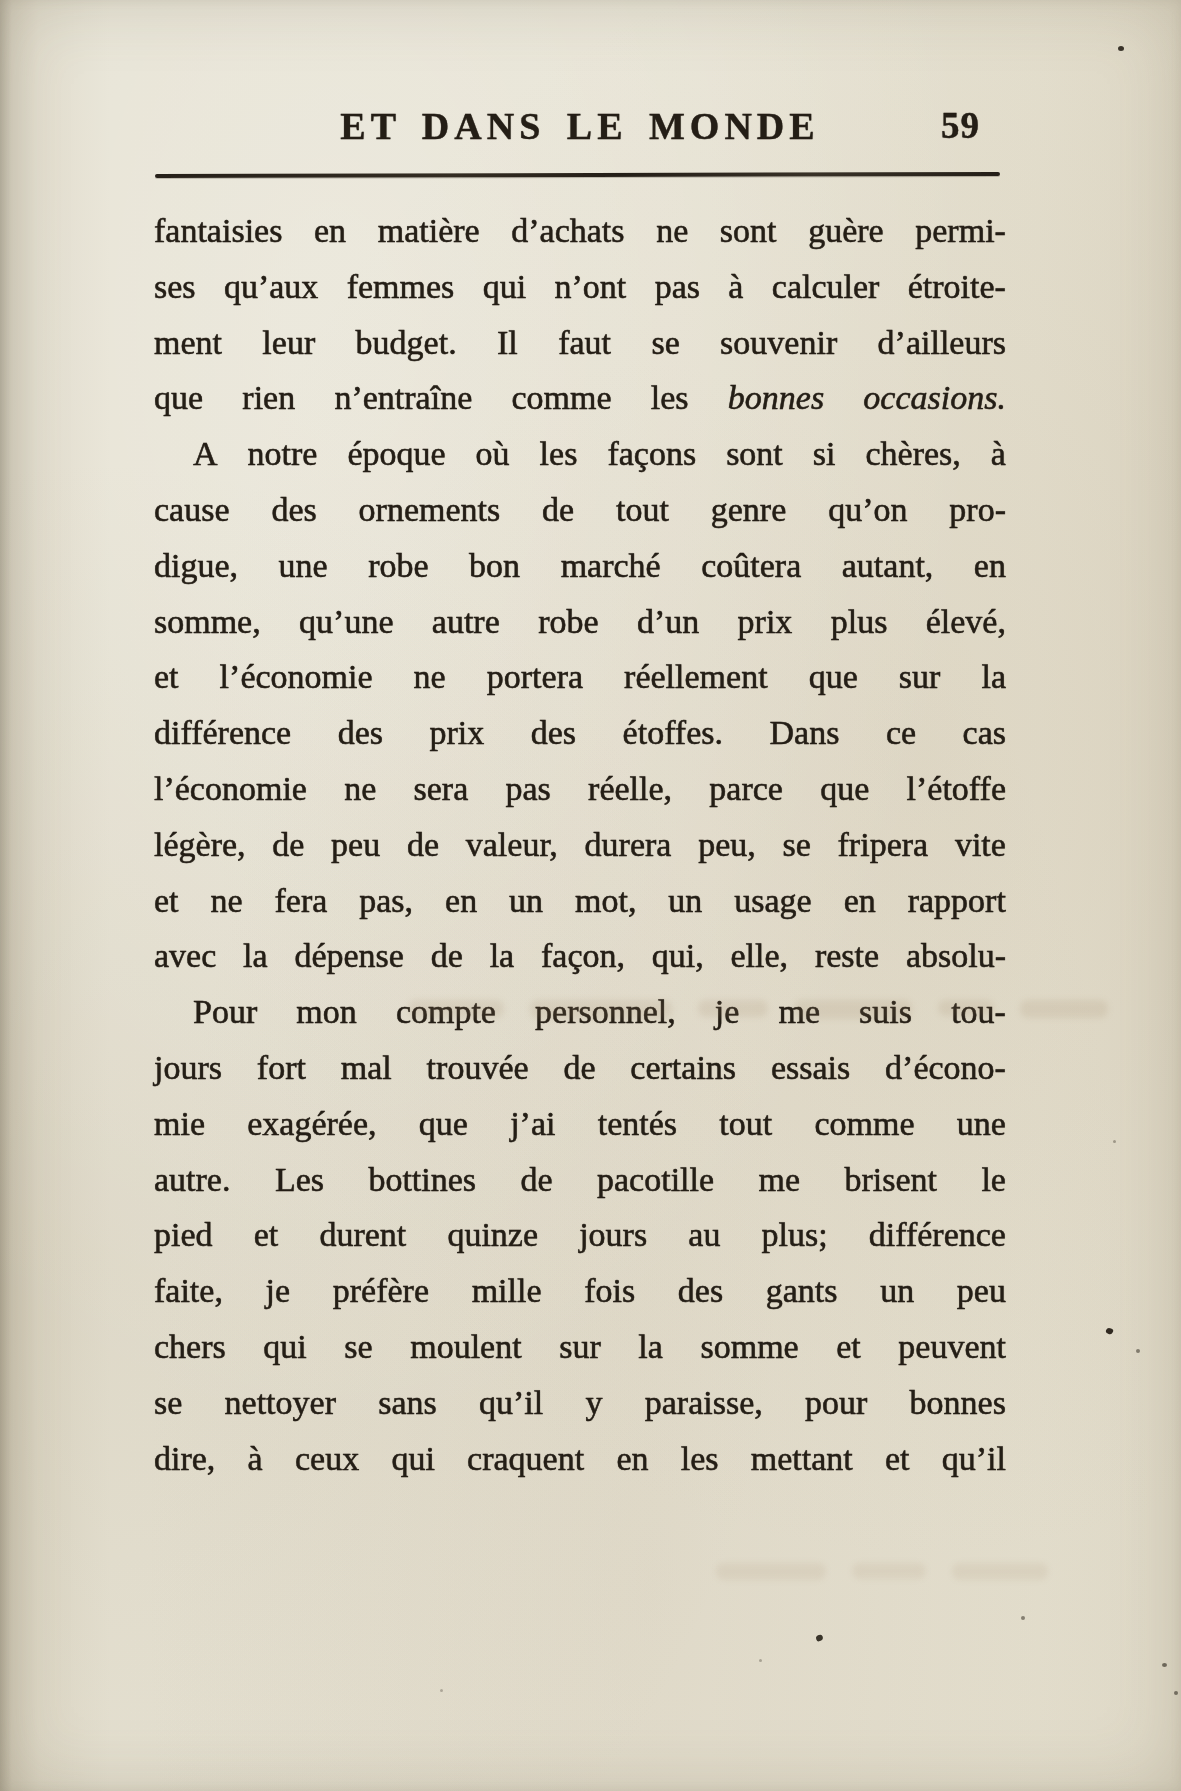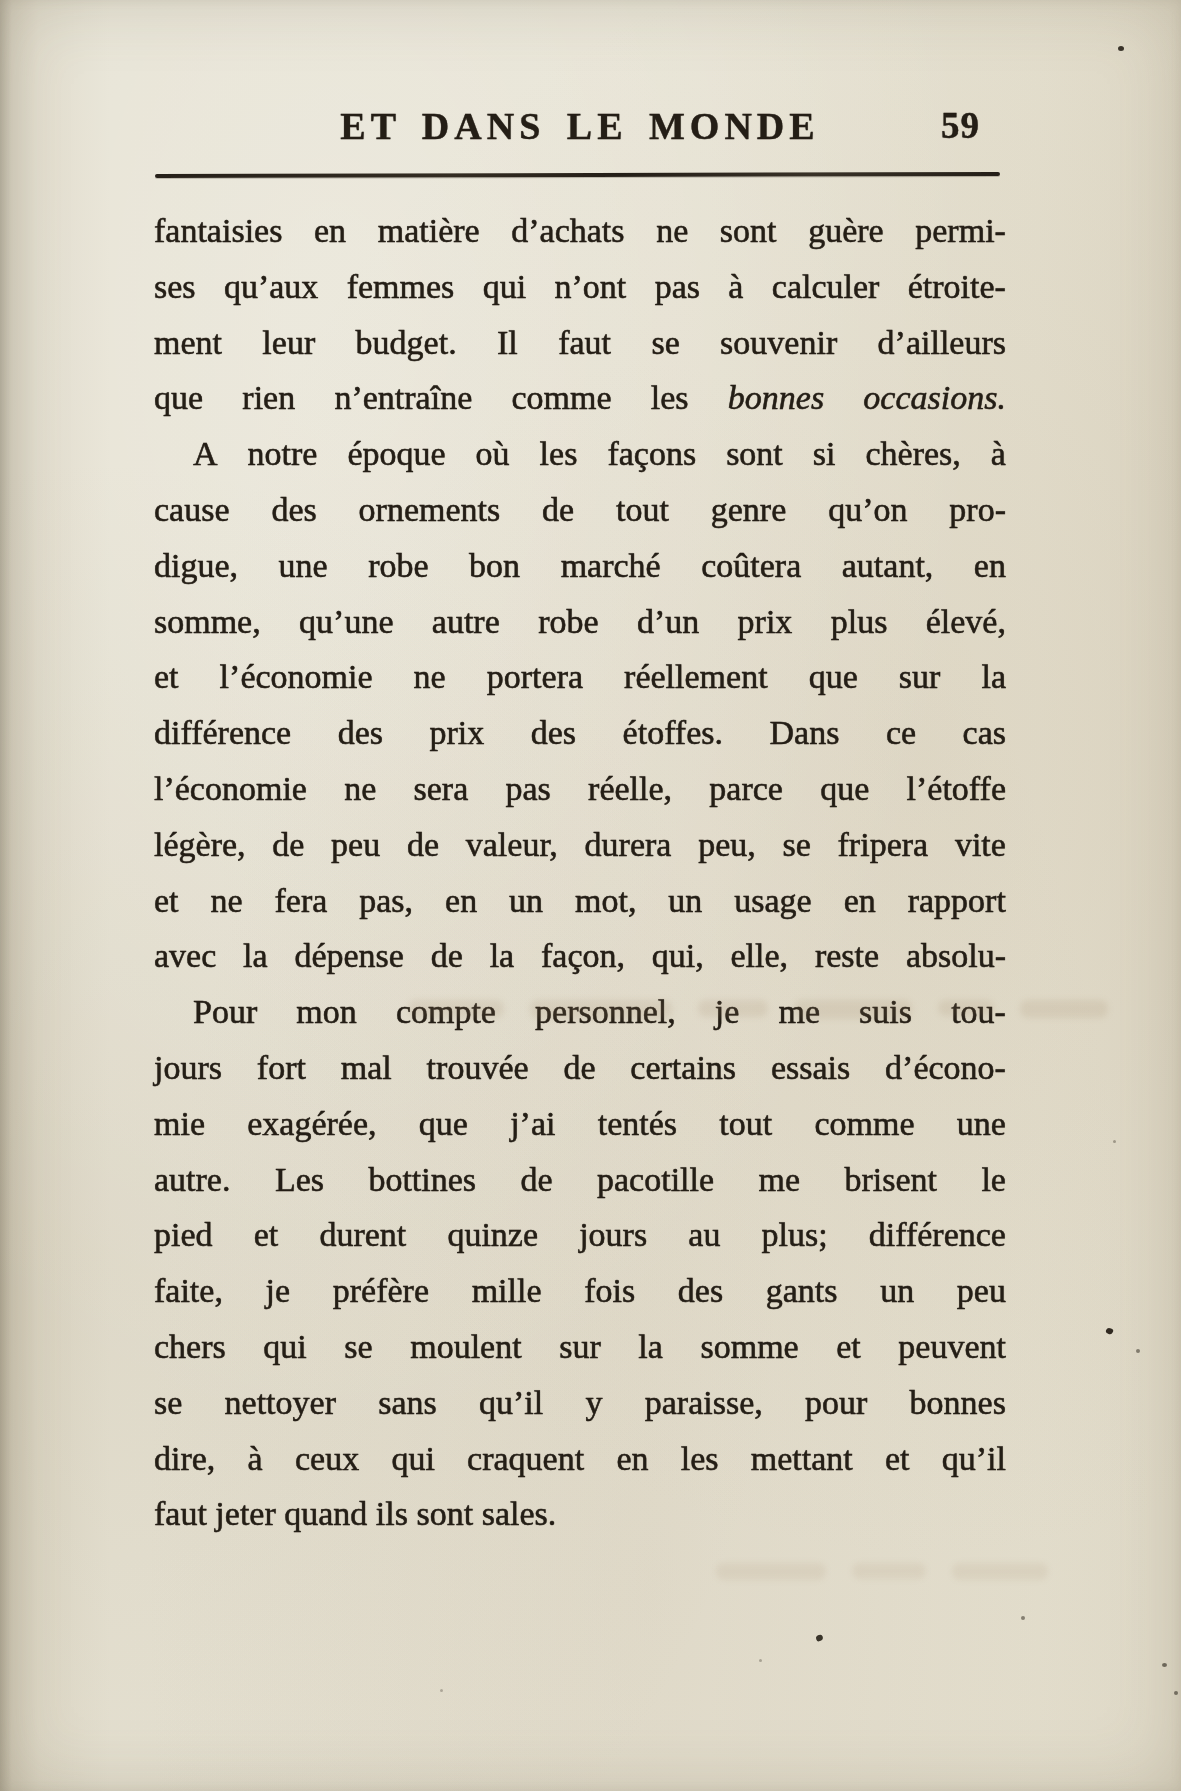--- a/index.html
+++ b/index.html
@@ -328,21 +328,20 @@
           <span>à</span>
           <span>ceux</span>
           <span>qui</span>
           <span>craquent</span>
           <span>en</span>
           <span>les</span>
           <span>mettant</span>
           <span>et</span>
           <span>qu’il</span>
         </div>
-        <div class="line"><span>faut jeter quand ils sont sales.</span></div>
       </div>
     </div>
 
   <div class="ghost" style="top:1000px; left:408px;">
     <i style="width:96px;height:18px;"></i>
       <i style="width:142px;height:19px;"></i>
     <i style="width:70px;height:17px;"></i>
       <i style="width:118px;height:19px;"></i>
     <i style="width:56px;height:16px;"></i>
       <i style="width:88px;height:18px;"></i>

